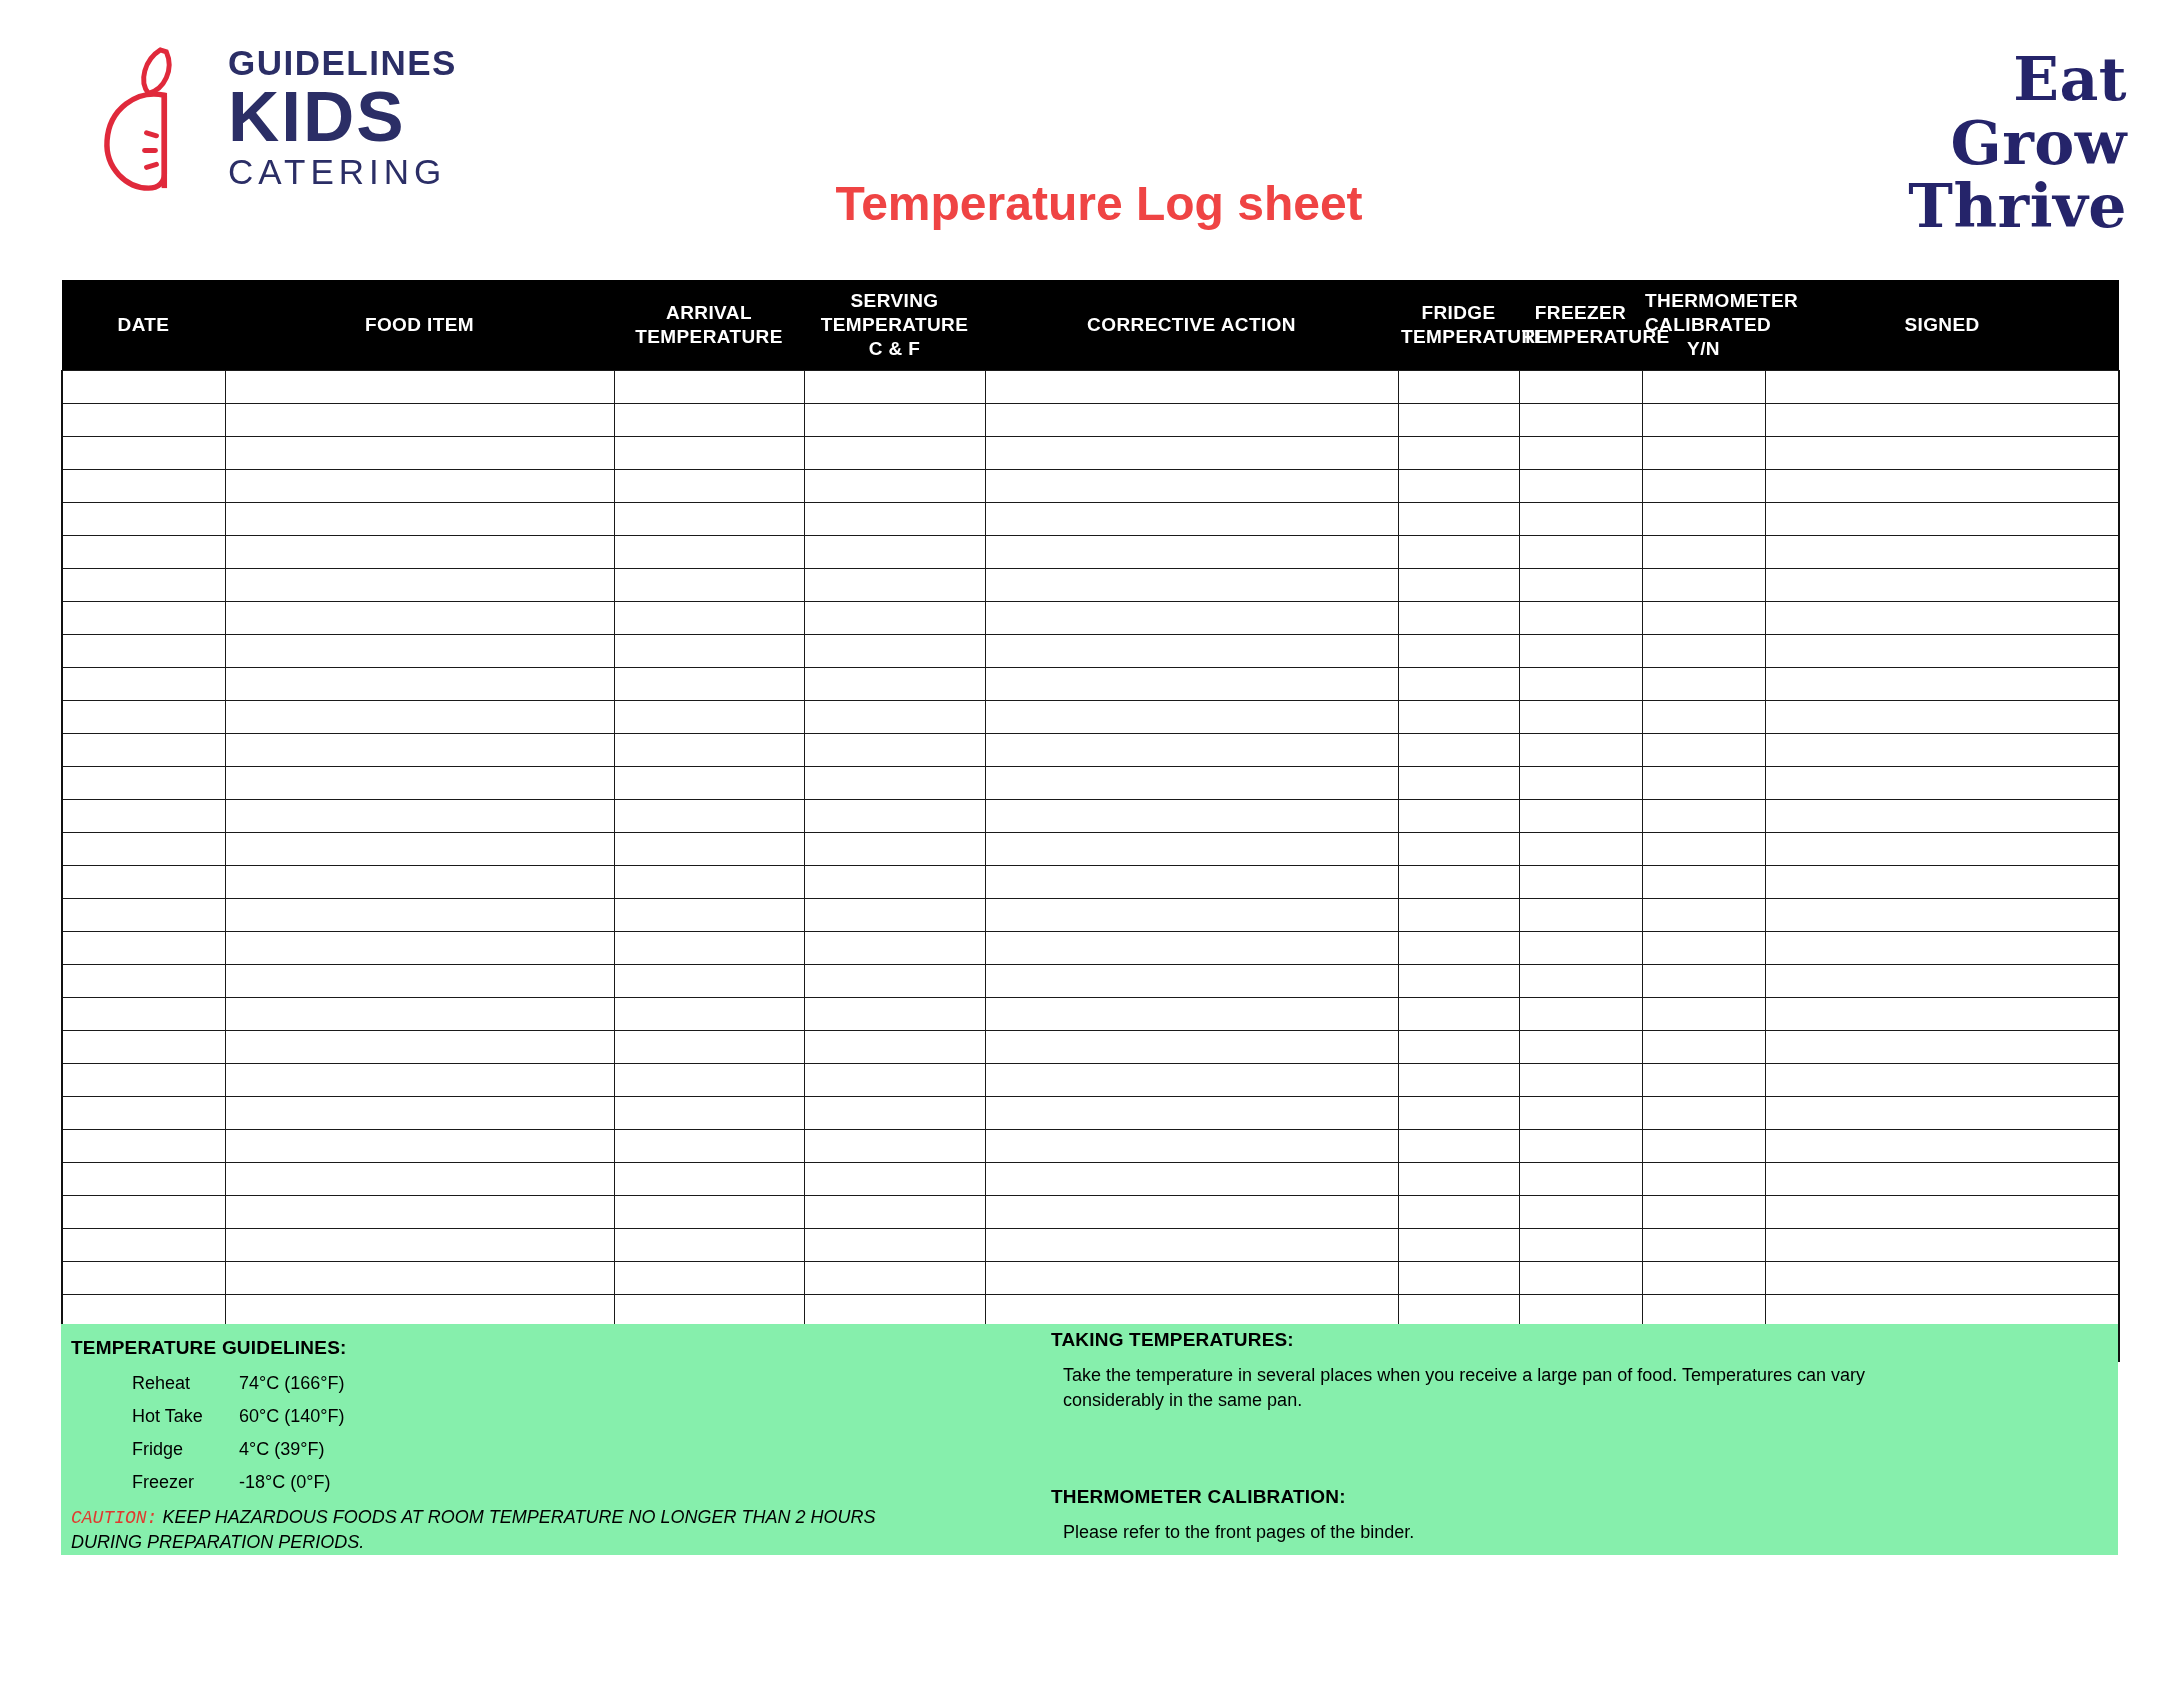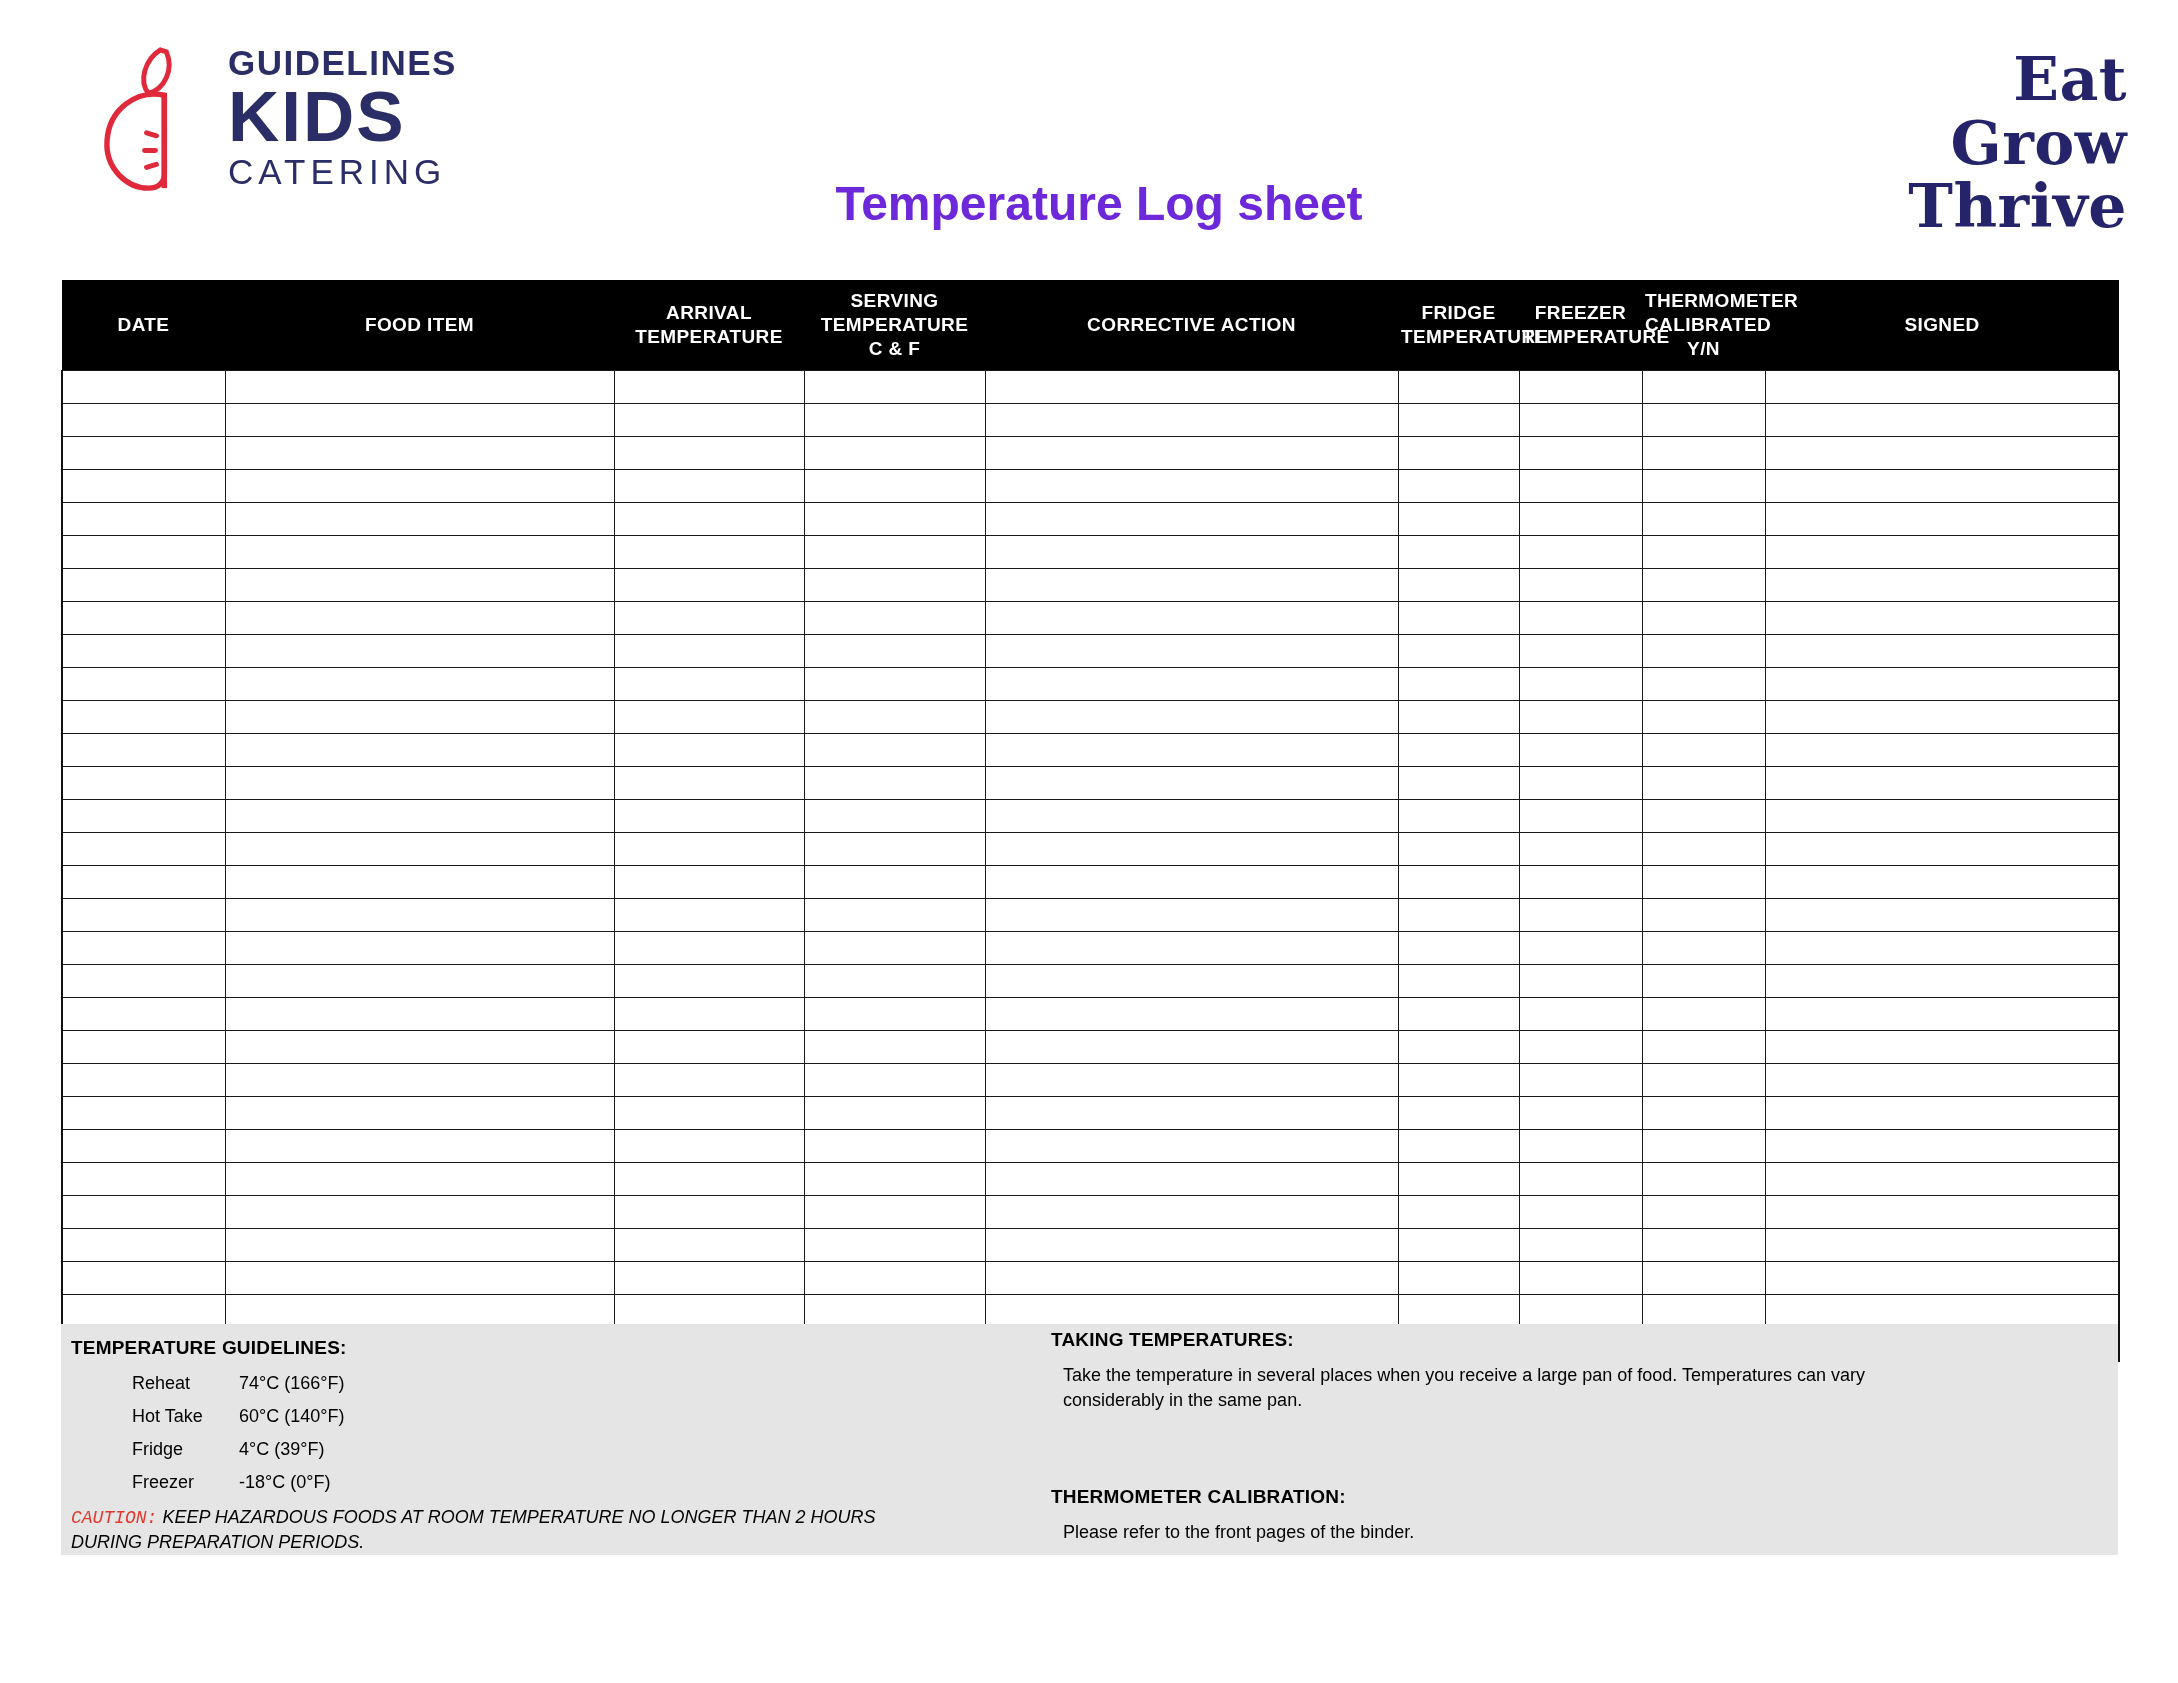--- a/index.html
+++ b/index.html
@@ -68,21 +68,21 @@
 
   
   .sheet-title {
     position: absolute;
     left: 693px;
     top: 176px;
     width: 812px;
     text-align: center;
     font-size: 48px;
     font-weight: bold;
-    color: #6d28d9;
+    color: #ef4444;
     letter-spacing: 0px;
   }
 
   
   .tagline {
     position: absolute;
     right: 51px;
     top: 48px;
     text-align: right;
     font-family: "DejaVu Serif", serif;
@@ -126,21 +126,21 @@
   .log-table tbody tr td:last-child  { border-right: 2px solid #111; }
   .log-table tbody tr:last-child td  { border-bottom: 2.6px solid #111; }
 
   
   .notes {
     position: absolute;
     left: 61px;
     top: 1324px;
     width: 2057px;
     height: 231px;
-    background: #e5e5e5;
+    background: #86efac;
   }
   .notes-left {
     position: absolute;
     left: 10px; top: 13px;
     width: 931px;
   }
   .notes-right {
     position: absolute;
     left: 990px; top: 5px;
     width: 891px;

